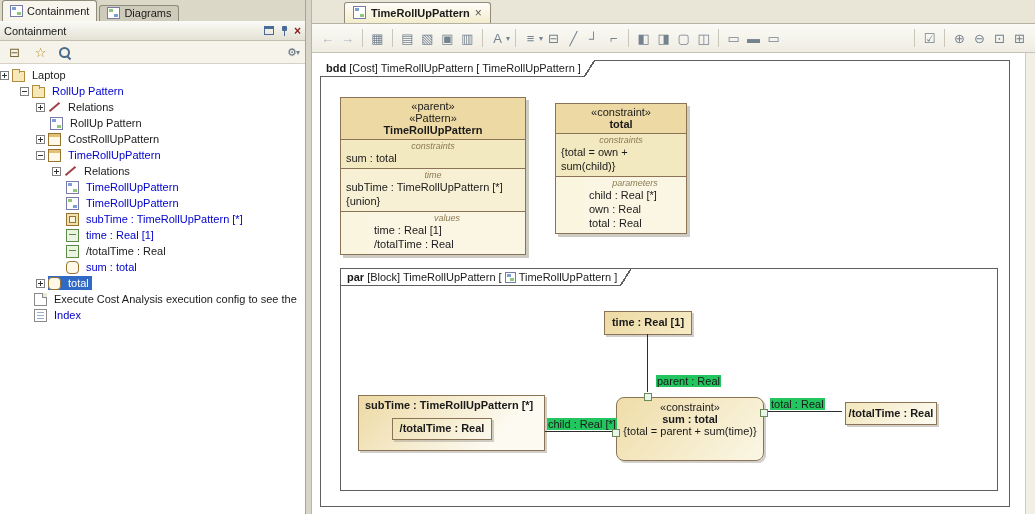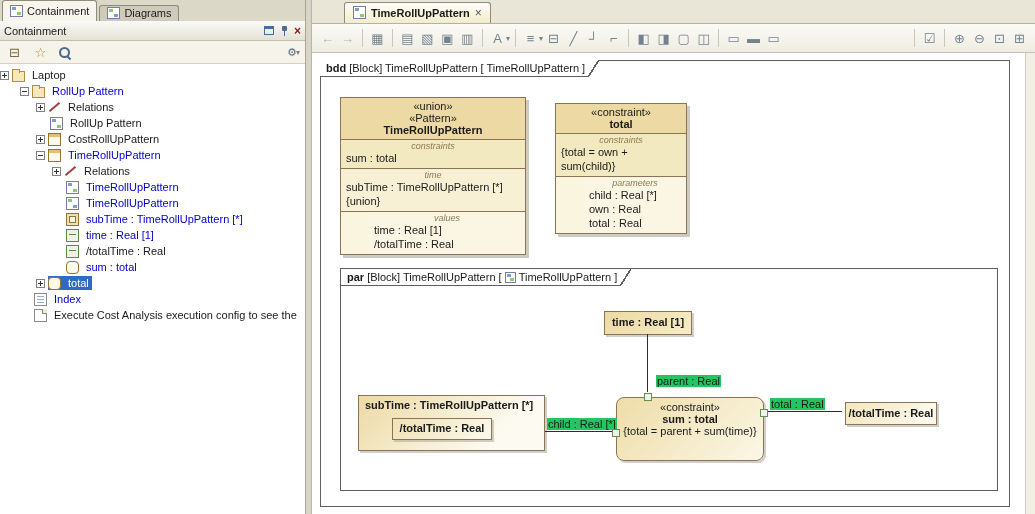--- a/index.html
+++ b/index.html
@@ -219,27 +219,27 @@
       </div>
     <div class="row" style="padding-left:36px">
         <span class="exp plus"></span>
         <span class="selwrap">
           <span class="ti ti-constr"></span>
           <span class="lbl">total</span>
         </span>
       </div>
     <div class="row" style="padding-left:20px">
         <span class="noexp"></span>
+        <span class="ti ti-page"></span>
+        <span class="lbl">Execute Cost Analysis execution config to see the</span>
+      </div>
+    <div class="row" style="padding-left:20px">
+        <span class="noexp"></span>
         <span class="ti ti-index"></span>
         <span class="lbl blue">Index</span>
-      </div>
-    <div class="row" style="padding-left:20px">
-        <span class="noexp"></span>
-        <span class="ti ti-page"></span>
-        <span class="lbl">Execute Cost Analysis execution config to see the</span>
       </div>
   </div>
 </div>
 
 <div class="splitter"></div>
 
 <div class="right-panel">
 
   <div class="rp-tabbar">
     <div class="rp-tab">
@@ -288,26 +288,26 @@
       <span class="tb-icon">⊞</span>
     </span>
   </div>
 
   <div class="canvas-wrap">
     <div class="canvas">
 
       <div class="frame" style="left:8px;top:7px;width:690px;height:447px;"></div>
       <div class="ftab" style="left:8px;top:7px;">
         <span class="kw">bdd</span>
-        <span>[Block] TimeRollUpPattern [ TimeRollUpPattern ]</span>
+        <span>[Cost] TimeRollUpPattern [ TimeRollUpPattern ]</span>
       </div>
 
       <div class="uml-box" style="left:28px;top:44px;width:186px;">
         <div class="uml-head">
-          <div>«union»</div>
+          <div>«parent»</div>
           <div>«Pattern»</div>
           <div class="nm">TimeRollUpPattern</div>
         </div>
         <div class="comp c1">
           <div class="comp-label">constraints</div>
           <div class="comp-row">sum : total</div>
         </div>
         <div class="comp c2">
           <div class="comp-label">time</div>
           <div class="comp-row">subTime : TimeRollUpPattern [*]{union}</div>

